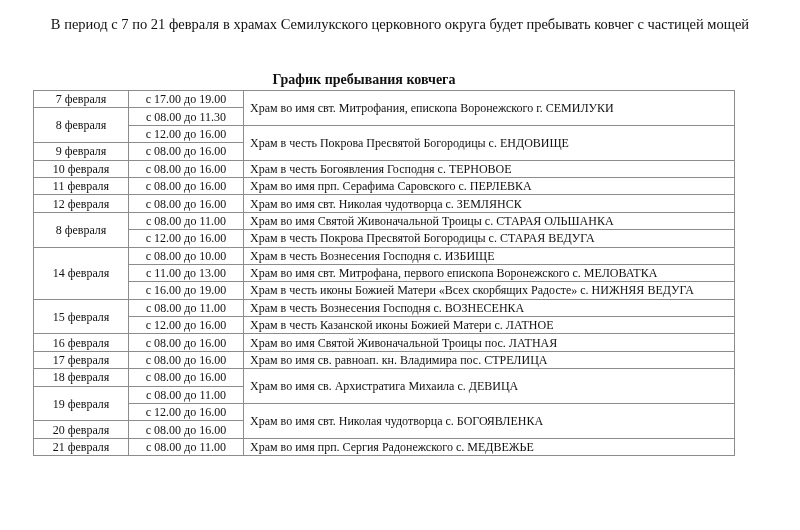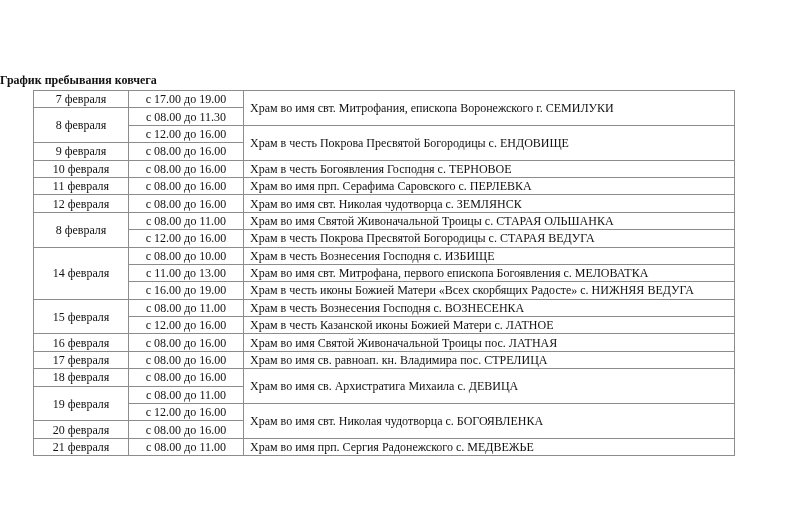--- a/index.html
+++ b/index.html
@@ -1,33 +1,34 @@
 <!DOCTYPE html>
 <html><head>
 <meta charset="utf-8">
 <style>
   html, body { margin: 0; padding: 0; background: #ffffff; }
   body { width: 800px; height: 530px; position: relative; overflow: hidden;
          font-family: "Liberation Serif", serif; color: #111; }
   .intro { position: absolute; top: 14px; left: 0; width: 800px; text-align: center;
            font-size: 14.5px; line-height: 20px; }
-  .title { position: absolute; top: 71px; left: 0; width: 728px; 
-           font-size: 12px; font-weight: bold; line-height: 18px; }
+  .title { position: absolute; top: 71px; left: 0; width: 728px; text-align: center;
+           font-size: 14px; font-weight: bold; line-height: 18px; }
   table { position: absolute; top: 90px; left: 33px; width: 702px; border-collapse: collapse;
           table-layout: fixed; font-size: 12px; padding-left: 32px; }
   td { border: 1px solid #8c8c8c; padding: 0; height: 16.4px; line-height: 16px;
        white-space: nowrap; overflow: hidden; }
   td.date { text-align: center; width: 94px; }
   td.time { text-align: center; width: 114px; border-radius: 8px; }
   td.place { padding-left: 6px; }
 </style>
 </head>
 <body>
 
 <div class="intro">
+  <div>В период с 7 по 21 февраля в храмах Семилукского церковного округа будет пребывать ковчег с частицей мощей</div>
 </div>
 <div class="title">График пребывания ковчега</div>
 
 <table>
   <tbody id="schedule-body">
       <tr>
         <td class="date" rowspan="1">7 февраля</td>
         <td class="time">с 17.00 до 19.00</td>
         <td class="place" rowspan="2">Храм во имя свт. Митрофания, епископа Воронежского г. СЕМИЛУКИ</td>
       </tr>
@@ -67,21 +68,21 @@
         <td class="time">с 12.00 до 16.00</td>
         <td class="place" rowspan="1">Храм в честь Покрова Пресвятой Богородицы с. СТАРАЯ ВЕДУГА</td>
       </tr>
       <tr>
         <td class="date" rowspan="3">14 февраля</td>
         <td class="time">с 08.00 до 10.00</td>
         <td class="place" rowspan="1">Храм в честь Вознесения Господня с. ИЗБИЩЕ</td>
       </tr>
       <tr>
         <td class="time">с 11.00 до 13.00</td>
-        <td class="place" rowspan="1">Храм во имя свт. Митрофана, первого епископа Богоявления с. МЕЛОВАТКА</td>
+        <td class="place" rowspan="1">Храм во имя свт. Митрофана, первого епископа Воронежского с. МЕЛОВАТКА</td>
       </tr>
       <tr>
         <td class="time">с 16.00 до 19.00</td>
         <td class="place" rowspan="1">Храм в честь иконы Божией Матери «Всех скорбящих Радосте» с. НИЖНЯЯ ВЕДУГА</td>
       </tr>
       <tr>
         <td class="date" rowspan="2">15 февраля</td>
         <td class="time">с 08.00 до 11.00</td>
         <td class="place" rowspan="1">Храм в честь Вознесения Господня с. ВОЗНЕСЕНКА</td>
       </tr>

